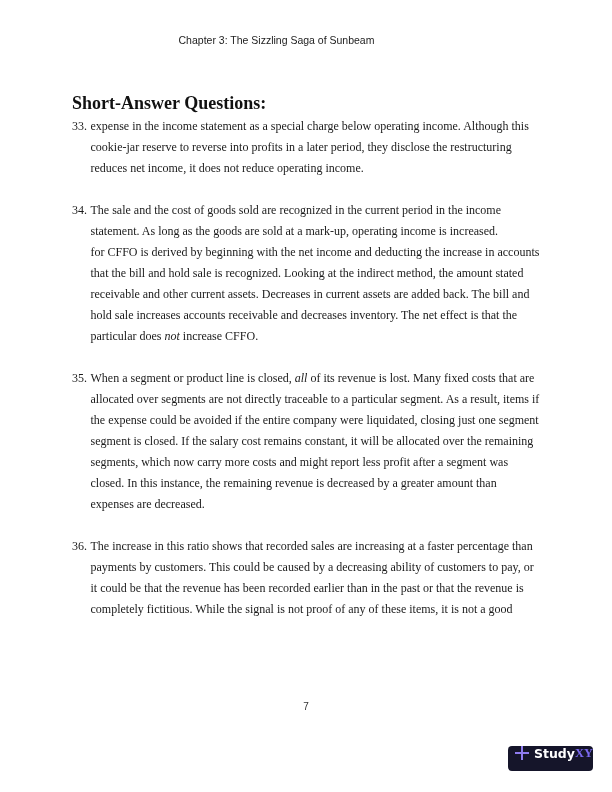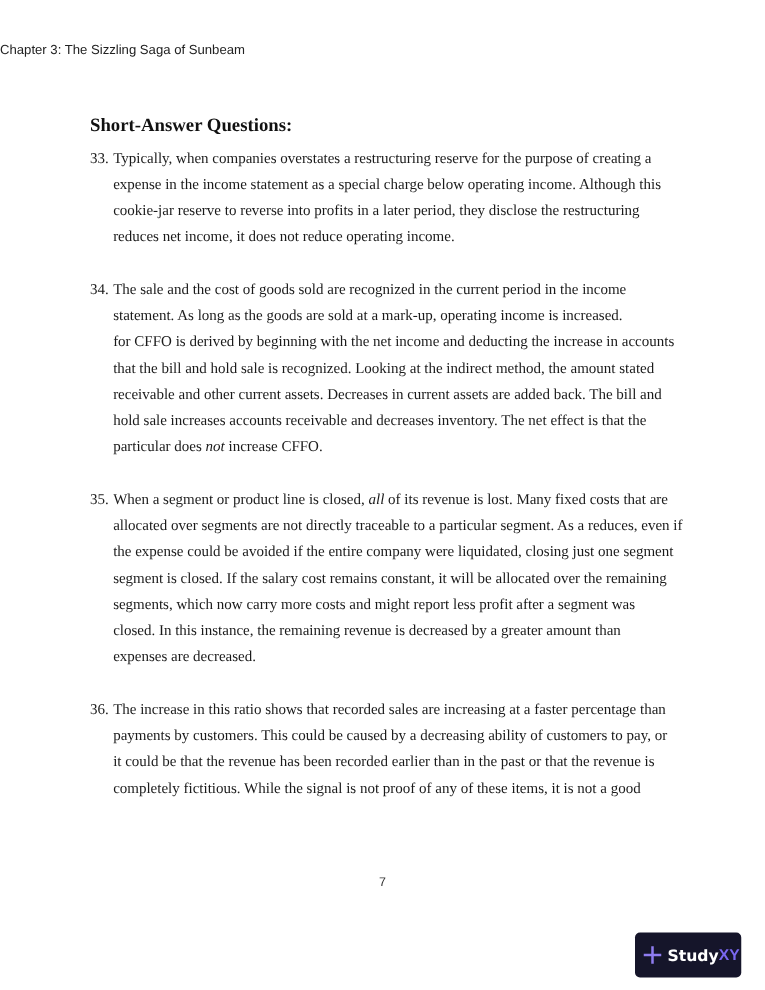--- a/index.html
+++ b/index.html
@@ -1,82 +1,81 @@
 <!DOCTYPE html>
 <html><head>
 <meta charset="utf-8">
 <style>
   html, body { margin: 0; padding: 0; background: #ffffff; }
   body { width: 612px; height: 792px; position: relative; overflow: hidden; }
   .header {
-    position: absolute; top: 34px; left: 0; width: 553px; text-align: left;
+    position: absolute; top: 34px; left: 0; width: 553px; text-align: center;
     font-family: "Liberation Sans", sans-serif; font-size: 10.5px; color: #222;
   }
   .section-title {
     position: absolute; top: 93px; left: 72px;
-    font-family: "Liberation Serif", serif; font-weight: bold; font-size: 15px; color: #111;
+    font-family: "Liberation Serif", serif; font-weight: bold; font-size: 18px; color: #111;
   }
   .qlist { position: absolute; left: 72px; top: 116px; width: 480px; }
   .q {
     position: relative; padding-left: 18.5px;
     font-family: Liberation Serif, serif; font-size: 12px; color: #1a1a1a;
     line-height: 21px; margin-bottom: 21px;
   }
   .q .num { position: absolute; left: 0; top: 0; }
   .q .line { display: block; white-space: nowrap; }
   .page-num {
     position: absolute; top: 701px; left: 0; width: 612px; text-align: center;
     font-family: "Liberation Sans", sans-serif; font-size: 10px; color: #333;
   }
   .badge {
-    position: absolute; left: 508px; top: 746px; width: 85px; height: 36px;
-    background: #15152a; border-radius: 4px; display: flex; align-items: center;
+    position: absolute; left: 508px; top: 746px; width: 85px; height: 25px;
+    background: #15152a; border-radius: 4px; display: flex; align-items: flex-start;
     padding-left: 7px; box-sizing: border-box;
   }
   .badge .plus { width: 14px; height: 14px; position: relative; margin-right: 5px; }
   .badge .plus::before, .badge .plus::after {
     content: ""; position: absolute; background: #8f7cf0;
   }
   .badge .plus::before { left: 6px; top: 0; width: 2px; height: 14px; }
   .badge .plus::after { left: 0; top: 6px; width: 14px; height: 2px; }
   .badge .brand { font-family: "DejaVu Sans", sans-serif; font-weight: bold; font-size: 12.5px; color: #ffffff; }
-  .badge .brand-accent { font-family: Liberation Sans, sans-serif; font-weight: bold; font-size: 12.5px; color: #7a68f0; }
+  .badge .brand-accent { font-family: Liberation Serif, serif; font-weight: bold; font-size: 12.5px; color: #7a68f0; }
 </style>
 </head>
 <body>
 
 <div class="header">Chapter 3: The Sizzling Saga of Sunbeam</div>
 
 <div class="section-title">Short-Answer Questions:</div>
 
 <div class="qlist">
 
   <div class="q">
     <span class="num">33.</span>
-    <span class="line">Typically, when companies overstates a restructuring reserve for the purpose of creating a</span>
     <span class="line">expense in the income statement as a special charge below operating income.  Although this</span>
     <span class="line">cookie-jar reserve to reverse into profits in a later period, they disclose the restructuring</span>
     <span class="line">reduces net income, it does not reduce operating income.</span>
   </div>
 
   <div class="q">
     <span class="num">34.</span>
     <span class="line">The sale and the cost of goods sold are recognized in the current period in the income</span>
     <span class="line">statement.  As long as the goods are sold at a mark-up, operating income is increased.</span>
     <span class="line">for CFFO is derived by beginning with the net income and deducting the increase in accounts</span>
     <span class="line">that the bill and hold sale is recognized.  Looking at the indirect method, the amount stated</span>
     <span class="line">receivable and other current assets. Decreases in current assets are added back. The bill and</span>
     <span class="line">hold sale increases accounts receivable and decreases inventory.   The net effect is that the</span>
     <span class="line"><span>particular does </span><em>not</em><span> increase CFFO.</span></span>
   </div>
 
   <div class="q">
     <span class="num">35.</span>
     <span class="line"><span>When a segment or product line is closed, </span><em>all</em><span> of its revenue is lost.  Many fixed costs that are</span></span>
-    <span class="line">allocated over segments are not directly traceable to a particular segment.  As a reduces, even if</span>
+    <span class="line">allocated over segments are not directly traceable to a particular segment.  As a result, items if</span>
     <span class="line">the expense could be avoided if the entire company were liquidated, closing just one segment</span>
     <span class="line">segment is closed.  If the salary cost remains constant, it will be allocated over the remaining</span>
     <span class="line">segments, which now carry more costs and might report less profit after a segment was</span>
     <span class="line">closed. In this instance, the remaining revenue is decreased by a greater amount than</span>
     <span class="line">expenses are decreased.</span>
   </div>
 
   <div class="q">
     <span class="num">36.</span>
     <span class="line">The increase in this ratio shows that recorded sales are increasing at a faster percentage than</span>

